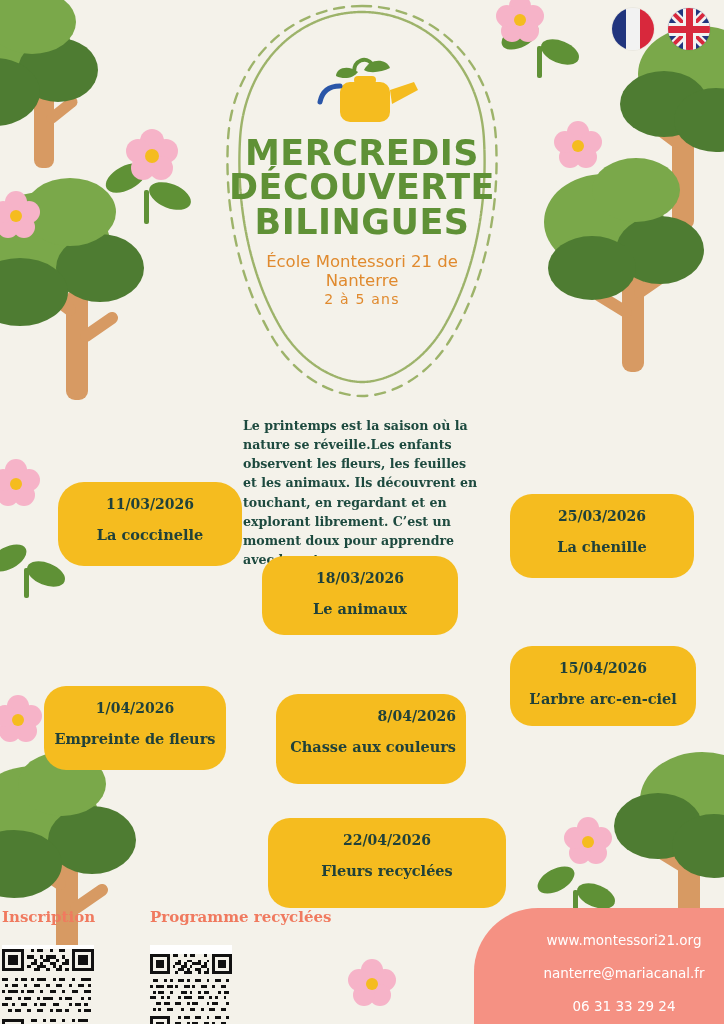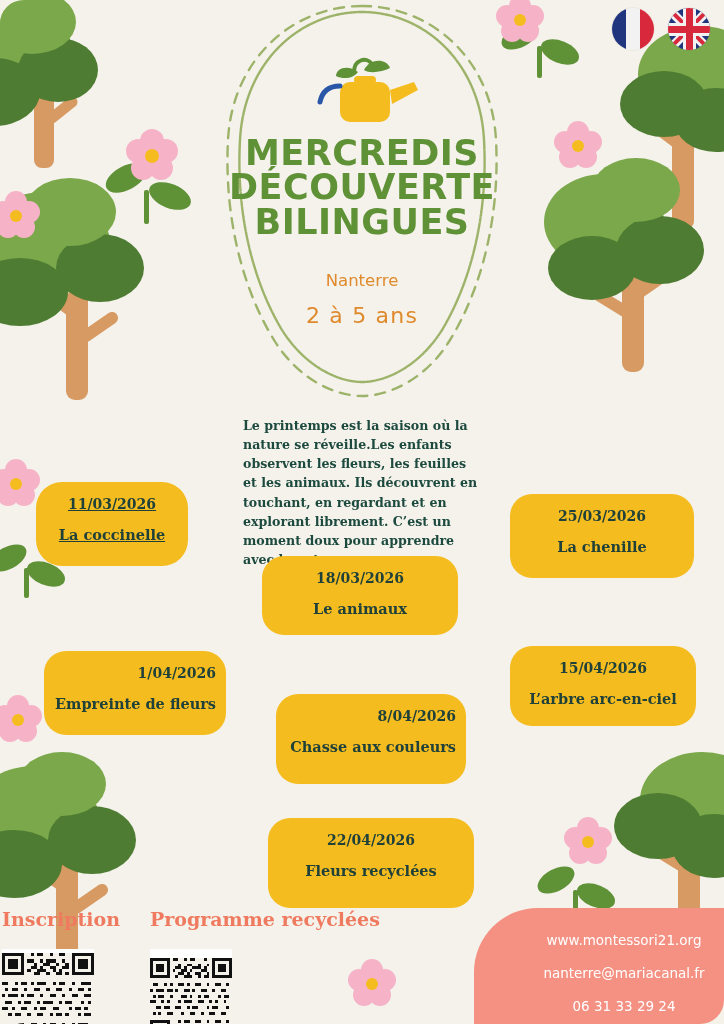--- a/index.html
+++ b/index.html
@@ -13,21 +13,20 @@
     background: #f4f2e9;
     position: relative;
   }
   .poster {
     position: absolute;
     inset: 0;
     width: 724px;
     height: 1024px;
     background: #f4f2ea;
     overflow: hidden;
-    border-radius: 24px;
   }
   .layer { position: absolute; top: 0; left: 0; width: 724px; height: 1024px; }
 
   
   .flags {
     position: absolute;
     top: 8px; right: 14px;
     display: flex;
     gap: 14px;
     z-index: 40;
@@ -86,24 +85,23 @@
   }
   .title-main .l2 { font-size: 35px; display: block; }
   .title-sub {
     margin-top: 13px;
     font-family: "DejaVu Sans", sans-serif;
     color: #e08a2e;
     font-size: 16.5px;
     line-height: 1.18;
   }
   .title-age {
-    margin-top: 12px;
     font-family: "DejaVu Sans", sans-serif;
     color: #e08a2e;
-    font-size: 22px;
+    font-size: 14px;
     letter-spacing: 1.2px;
   }
 
   
   .intro {
     position: absolute;
     left: 243px;
     top: 388px;
     width: 240px;
     font-family: "DejaVu Serif", serif;
@@ -123,27 +121,27 @@
     text-align: center;
     color: #20413a;
     font-family: "DejaVu Serif", serif;
     font-weight: bold;
     padding: 14px 10px 16px;
     z-index: 25;
   }
   .card .date { font-size: 14px; margin-bottom: 14px; }
   .card .name { font-size: 14.5px; line-height: 1.25; }
 
-  .c1 { left: 36px;  top: 482px; width: 152px; height: 84px; border-radius: 26px 26px 26px 26px; text-decoration: underline; }
+  .c1 { left: 58px;  top: 482px; width: 184px; height: 84px; border-radius: 26px 26px 26px 26px; }
   .c2 { left: 262px; top: 556px; width: 196px; height: 79px; }
   .c3 { left: 510px; top: 466px; width: 184px; height: 84px; margin-top: 28px; }
-  .c4 { left: 44px;  top: 651px; width: 182px; height: 84px; text-align: right; }
+  .c4 { left: 44px;  top: 686px; width: 182px; height: 84px; }
   .c5 { left: 276px; top: 694px; width: 190px; height: 90px; text-align: right; }
   .c6 { left: 510px; top: 646px; width: 186px; height: 80px; }
-  .c7 { left: 268px; top: 818px; width: 206px; height: 90px; }
+  .c7 { left: 268px; top: 818px; width: 238px; height: 90px; }
 
   
   .contact-blob {
     position: absolute;
     left: 474px;
     top: 908px;
     width: 300px;
     height: 130px;
     background: #f59183;
     border-radius: 64px 0 0 0;
@@ -154,21 +152,21 @@
     font-family: "DejaVu Sans", sans-serif;
     font-size: 13.5px;
     line-height: 2.45;
   }
   .contact-blob div { color: #ffffff; }
 
   .qr-block { position: absolute; z-index: 30; }
   .qr-label {
     font-family: "DejaVu Serif", serif;
     font-weight: bold;
-    font-size: 19px;
+    font-size: 15px;
     color: #f07a5f;
     margin-bottom: 19px;
   }
   .qr-label.insc { color: #f07a5f; }
   .qr {
     width: 88px; height: 88px;
     background: #ffffff;
   }
   .qr1 { left: 2px; top: 908px; }
   .qr2 { left: 150px; top: 908px; }
@@ -387,21 +385,21 @@
         <path d="M38 30 C 26 30, 20 36, 18 46" stroke="#2a56a8" stroke-width="5" fill="none" stroke-linecap="round"></path>
         <path d="M88 34 L112 26 L116 34 L90 48 Z" fill="#f5bc1f"></path>
         <rect x="52" y="20" width="22" height="8" rx="4" fill="#f5bc1f"></rect>
       </svg>
       <div class="title-main">
         <span>MERCREDIS</span><br>
         <span class="l2">DÉCOUVERTE</span>
         <span class="l2">BILINGUES</span>
       </div>
       <div class="title-sub">
-        <br>
+        <span>École Montessori 21 de</span><br>
         <span>Nanterre</span>
       </div>
       <div class="title-age">2 à 5 ans</div>
     </div>
   </div>
 
   <p class="intro">Le printemps est la saison où la nature se réveille.Les enfants observent les fleurs, les feuilles et les animaux. Ils découvrent en touchant, en regardant et en explorant librement. C’est un moment doux pour apprendre avec la nature</p>
 
   <div class="card c1">
     <div class="date">11/03/2026</div>

